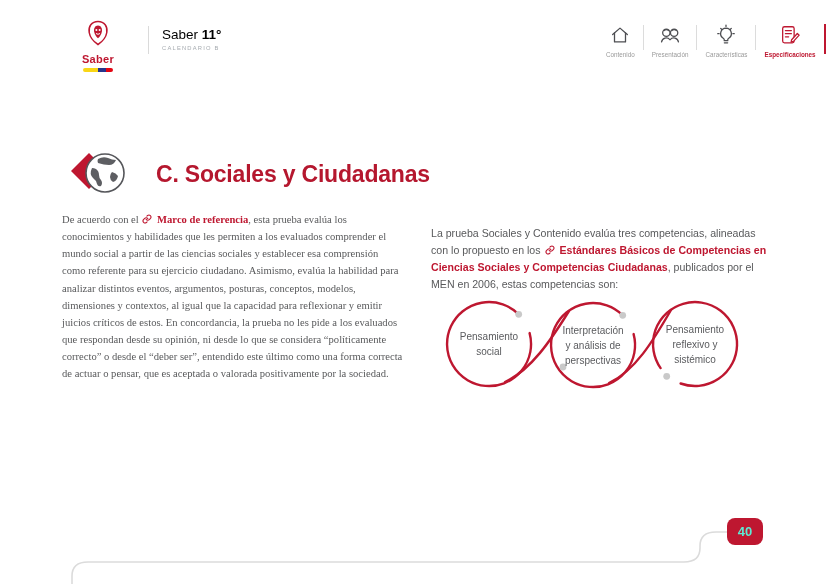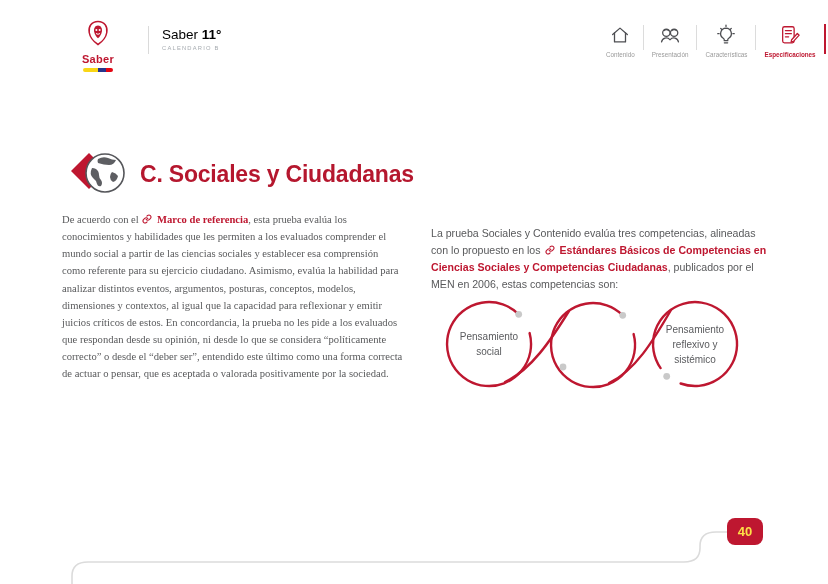--- a/index.html
+++ b/index.html
@@ -24,21 +24,21 @@
   .product .cal{font-size:5.8px;letter-spacing:1.2px;color:#A6ABB0;margin-top:3px;}
   .nav{position:absolute;left:598px;top:24px;display:flex;align-items:flex-start;}
   .nav-item{display:flex;flex-direction:column;align-items:center;padding:0 8px;cursor:pointer;}
   .nav-item svg{width:22px;height:22px;stroke:var(--icon-gray);fill:none;stroke-width:1.4;stroke-linecap:round;stroke-linejoin:round;}
   .nav-item .nav-label{font-size:6.3px;color:#9A9A9A;margin-top:5px;white-space:nowrap;}
   .nav-item.active svg{stroke:var(--brand-red);}
   .nav-item.active .nav-label{color:var(--brand-red);font-weight:700;}
   .nav-sep{width:1px;height:25px;background:#DCDCDC;margin-top:1px;}
   .nav-endbar{width:2px;height:30px;background:var(--brand-red);margin-top:0;}
   
-  .page-title-row{position:absolute;left:68px;top:150px;display:flex;align-items:center;gap:12px;}
+  .page-title-row{position:absolute;left:68px;top:150px;display:flex;align-items:center;gap:28px;}
   .title-icon{width:60px;height:48px;}
   .page-title{font-size:23px;font-weight:800;color:var(--title-red);letter-spacing:-.2px;}
   
   .col-left{position:absolute;left:62px;top:211px;width:341px;font-size:10.6px;line-height:1.62;color:var(--text-gray);font-family:Liberation Serif, serif;}
   .col-right{position:absolute;left:431px;top:213px;width:344px;}
   .sec-heading{font-size:13.5px;font-weight:700;color:var(--brand-red);}
   .sec-heading .num{margin-right:9px;}
   .col-right p{font-size:10.6px;line-height:1.62;color:var(--text-gray);margin-top:12px;}
   .doc-link{color:var(--brand-red);font-weight:700;cursor:pointer;}
   .link-icon{display:inline-block;width:10px;height:10px;vertical-align:-1px;margin:0 2px 0 1px;}
@@ -48,21 +48,21 @@
   .diagram svg{position:absolute;left:0;top:0;}
   .comp-label{
     position:absolute;width:96px;text-align:center;font-size:10px;line-height:15px;
     color:#5A5B5E;white-space:pre-line;
   }
   .comp-1{left:-2px;top:33px;} .comp-2{left:102px;top:27px;} .comp-3{left:204px;top:26px;}
   
   .footer-line{position:absolute;left:0;top:0;width:828px;height:584px;pointer-events:none;}
   .page-badge{
     position:absolute;left:727px;top:518px;width:36px;height:27px;border-radius:8px;
-    background:var(--brand-red);color:#fde047;font-size:13px;font-weight:700;
+    background:var(--brand-red);color:#5eead4;font-size:13px;font-weight:700;
     display:flex;align-items:center;justify-content:center;
   }
 </style>
 </head>
 <body>
 
 <div class="logo">
   <svg width="26" height="28" viewBox="0 0 26 28">
     <path d="M13 1.5 C6.5 1.5 3.2 6.5 4.2 12.5 C5.2 18.5 9.2 22 13 24.5 C16.8 22 20.8 18.5 21.8 12.5 C22.8 6.5 19.5 1.5 13 1.5 Z" fill="none" stroke="#BE1730" stroke-width="1.5"></path>
     <path d="M13 5.5 C10 5.5 8.6 8.5 9.1 11.5 C9.6 14.5 11 16.6 13 18.2 C15 16.6 16.4 14.5 16.9 11.5 C17.4 8.5 16 5.5 13 5.5 Z" fill="#BE1730"></path>
@@ -168,20 +168,23 @@
     </g>
     <g fill="#C9C9C9">
       <circle cx="75.7" cy="18.3" r="3.4"></circle>
       <circle cx="179.7" cy="19.3" r="3.4"></circle>
       <circle cx="120" cy="71" r="3.4"></circle>
       <circle cx="223.7" cy="80.3" r="3.4"></circle>
     </g>
   </svg>
   <div class="comp-label comp-1">Pensamiento
 social</div>
+  <div class="comp-label comp-2">Interpretación
+y análisis de
+perspectivas</div>
   <div class="comp-label comp-3">Pensamiento
 reflexivo y
 sistémico</div>
 </div>
 
 <svg class="footer-line" viewBox="0 0 828 584">
   <path d="M 72 584 L 72 576 Q 72 562 88 562 L 684 562 Q 700 562 700 548 L 700 546 Q 700 532 716 532 L 727 532" fill="none" stroke="#DBDBDB" stroke-width="1.6"></path>
 </svg>
 <div class="page-badge">40</div>
 

